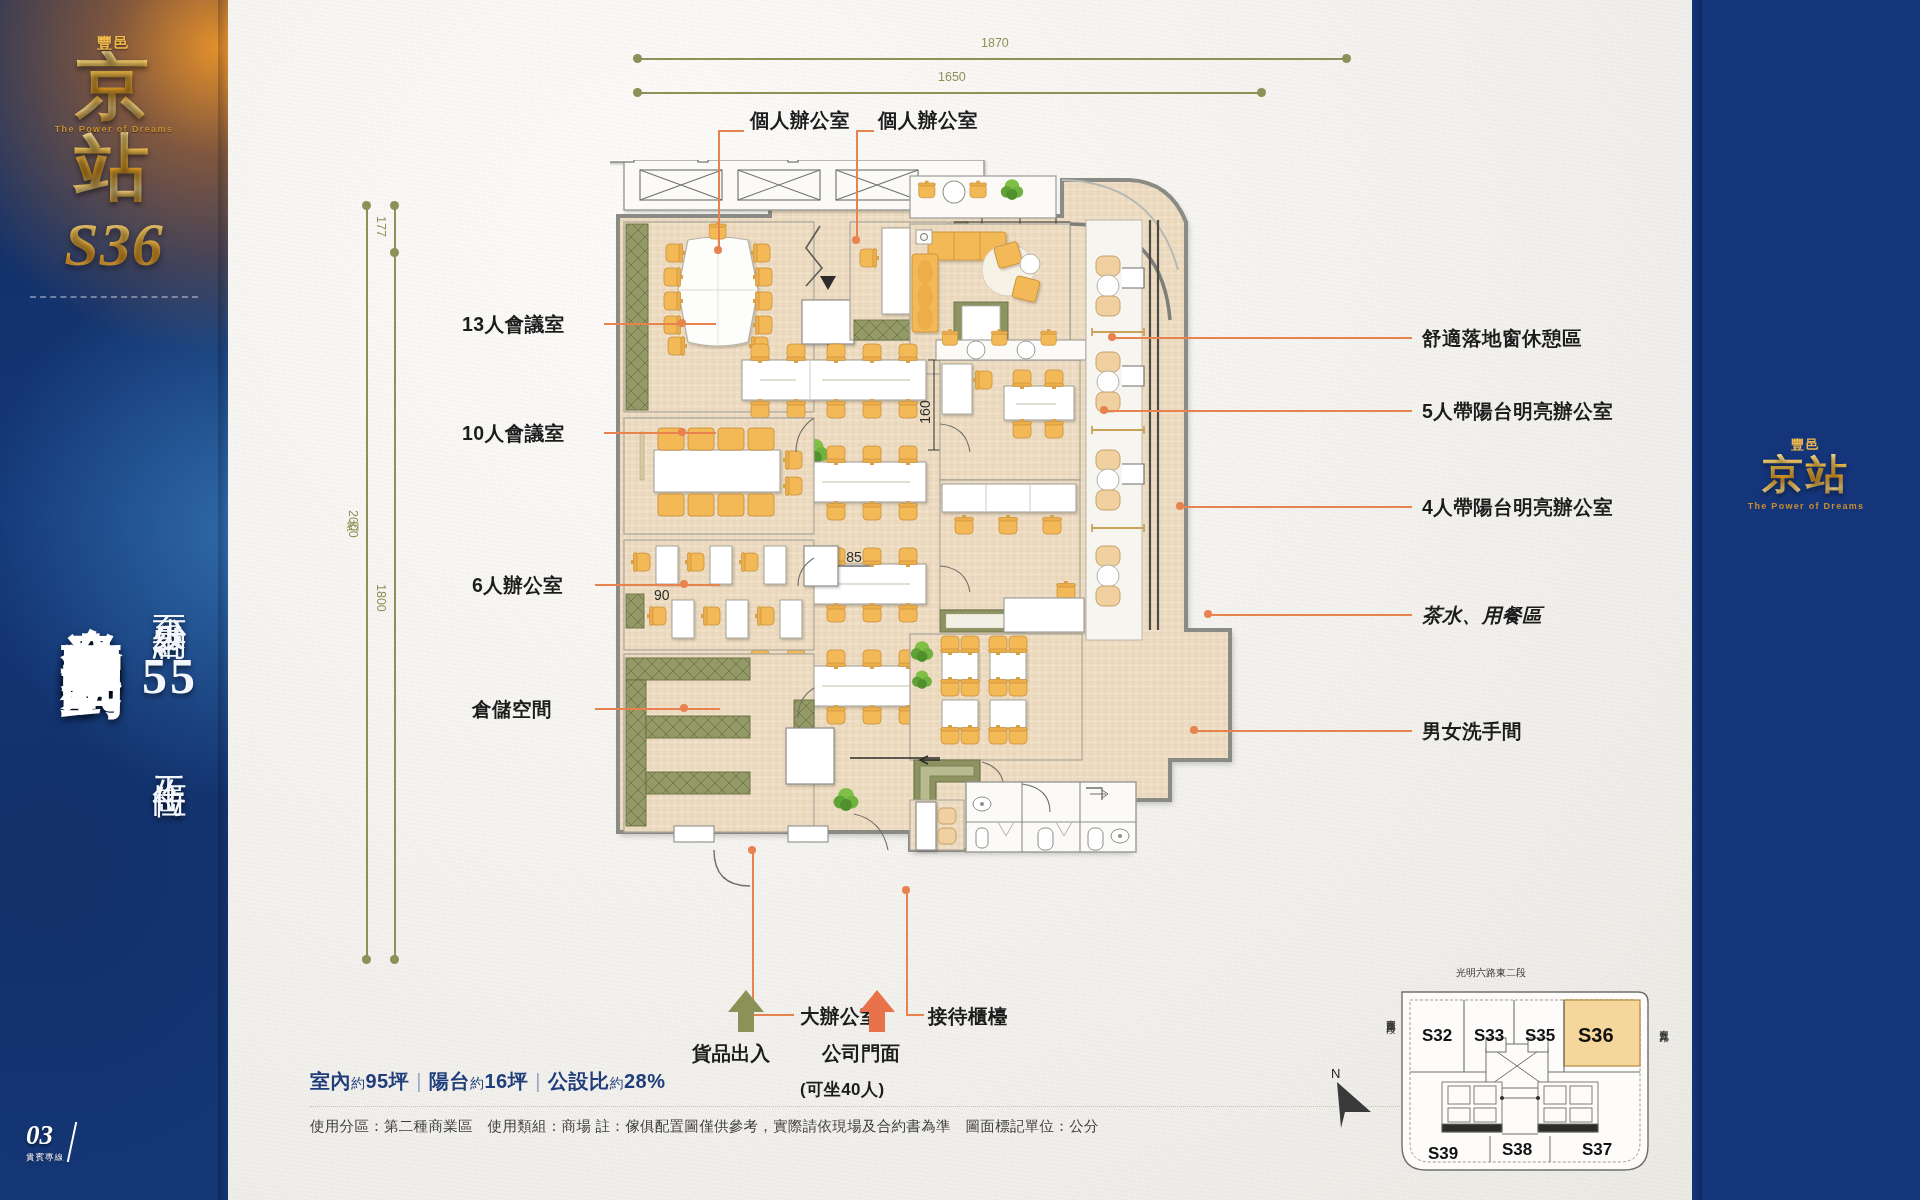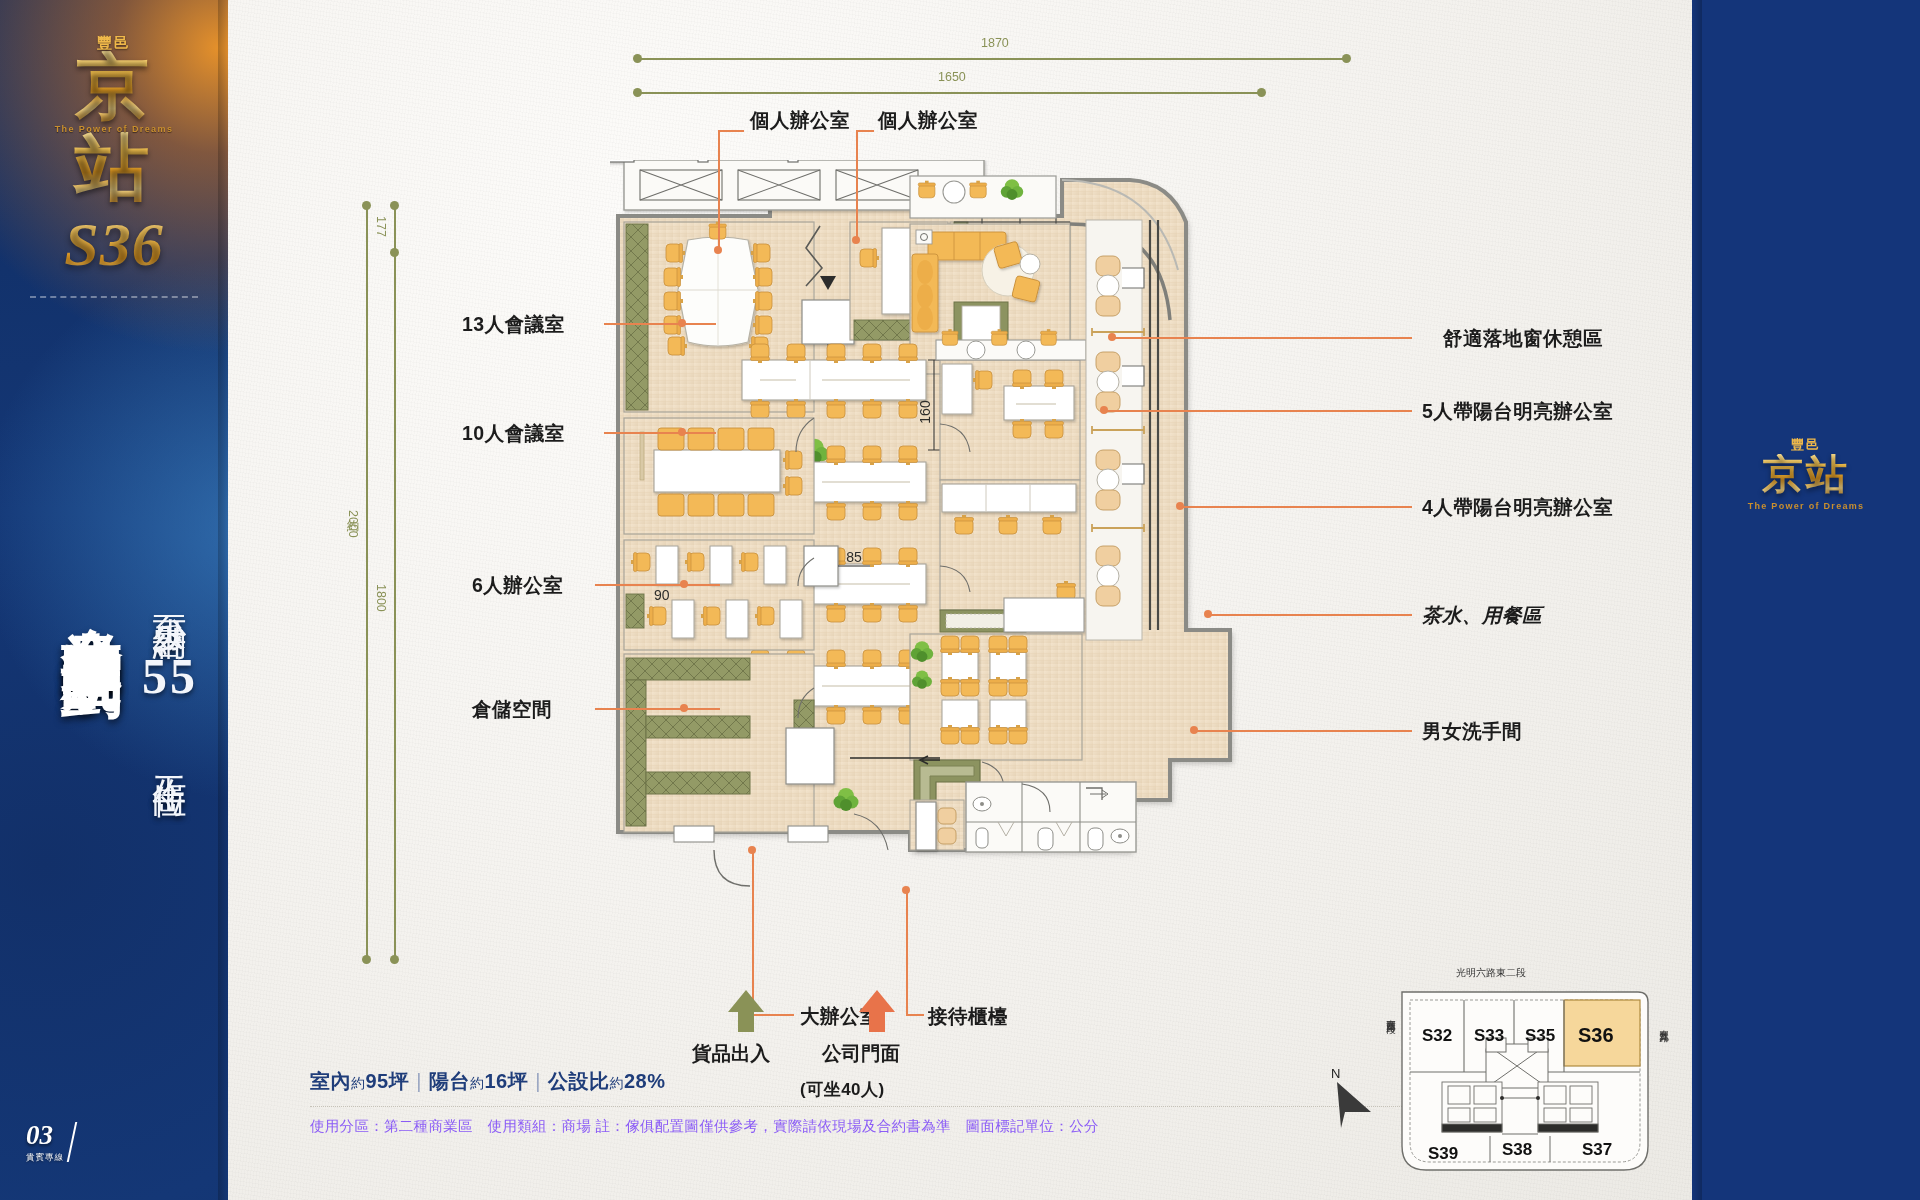--- a/index.html
+++ b/index.html
@@ -161,21 +161,21 @@
   
   .plan{position:absolute;left:610px;top:160px;width:790px;height:820px;}
 
   
   .infobar{position:absolute;left:310px;top:1068px;width:930px;}
   .info-main{font-size:20px;color:#1f3d7a;font-weight:700;letter-spacing:.5px;}
   .info-main .sm{font-size:14px;font-weight:400;}
   .info-main .num{font-size:20px;font-weight:700;}
   .info-main .sep{color:#9aa6c2;font-weight:400;margin:0 7px;}
   .info-dash{border-top:1.5px dotted #c6c2b8;margin:11px 0 10px 0;width:1180px;}
-  .info-note{font-size:14.5px;color:#8b5cf6;letter-spacing:.3px;}
+  .info-note{font-size:14.5px;color:#404040;letter-spacing:.3px;}
 
   
   .keymap{position:absolute;left:1386px;top:968px;width:280px;height:200px;}
   .km-street-top{position:absolute;left:70px;top:-2px;font-size:10px;color:#333;white-space:nowrap;}
   .km-street-left{position:absolute;left:-2px;top:44px;font-size:9.5px;color:#333;
     writing-mode:vertical-rl;letter-spacing:1px;}
   .km-street-right{position:absolute;right:-4px;top:54px;font-size:9.5px;color:#333;
     writing-mode:vertical-rl;letter-spacing:1px;}
   .km-cell{position:absolute;font-size:17px;font-weight:700;color:#111;}
   .compass{position:absolute;left:1315px;top:1068px;width:70px;height:66px;}
@@ -780,21 +780,21 @@
   <div class="cdot" style="left:678px;top:428px;"></div>
 
   <div class="callout" style="left:472px;top:572px;">6人辦公室</div>
   <div class="cline h" style="left:595px;top:584px;width:125px;"></div>
   <div class="cdot" style="left:680px;top:580px;"></div>
 
   <div class="callout" style="left:472px;top:696px;">倉儲空間</div>
   <div class="cline h" style="left:595px;top:708px;width:125px;"></div>
   <div class="cdot" style="left:680px;top:704px;"></div>
 
-  <div class="callout" style="left:1422px;top:325px;margin-left:21px;">舒適落地窗休憩區</div>
+  <div class="callout" style="left:1422px;top:325px;">舒適落地窗休憩區</div>
   <div class="cline h" style="left:1112px;top:337px;width:300px;"></div>
   <div class="cdot" style="left:1108px;top:333px;"></div>
 
   <div class="callout" style="left:1422px;top:398px;">5人帶陽台明亮辦公室</div>
   <div class="cline h" style="left:1104px;top:410px;width:308px;"></div>
   <div class="cdot" style="left:1100px;top:406px;"></div>
 
   <div class="callout" style="left:1422px;top:494px;">4人帶陽台明亮辦公室</div>
   <div class="cline h" style="left:1180px;top:506px;width:232px;"></div>
   <div class="cdot" style="left:1176px;top:502px;"></div>

